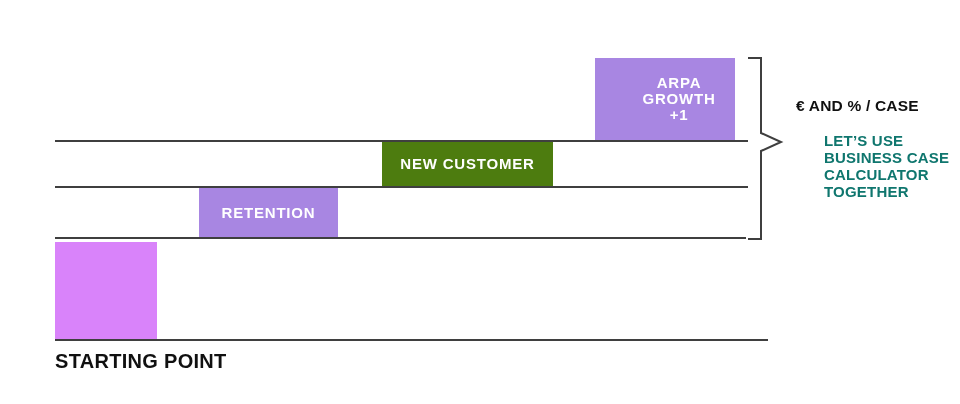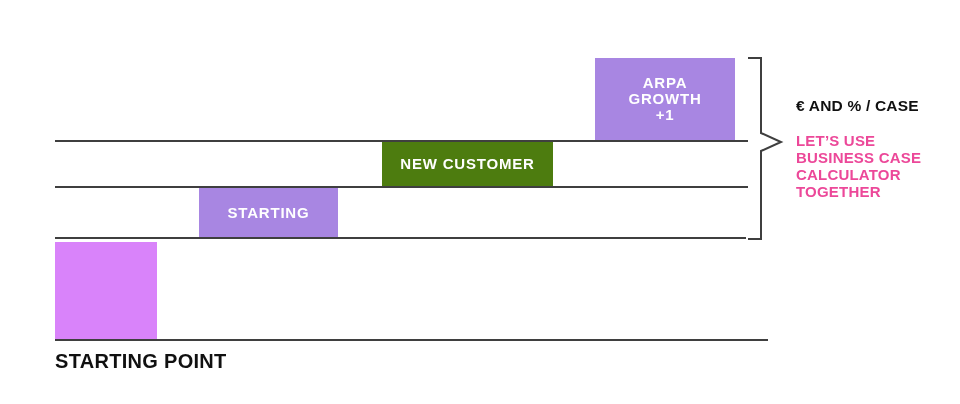--- a/index.html
+++ b/index.html
@@ -31,21 +31,21 @@
     font-weight: 800;
     font-size: 15px;
     letter-spacing: 0.8px;
     line-height: 16px;
   }
   .block-start     { left: 55px;  top: 242px; width: 102px; height: 97px; background: #d983fa; }
   .block-retention { left: 199px; top: 188px; width: 139px; height: 49px; background: #a886e2; }
   .block-newcust   { left: 382px; top: 142px; width: 171px; height: 44px; background: #4d7c0f; }
   .block-arpa      { left: 595px; top: 58px;  width: 140px; height: 82px; background: #a886e2; }
 
-  .preline { white-space: pre-line; }
+  .preline { white-space: pre-line; margin-left: 28px; }
 
   .start-label {
     position: absolute;
     left: 55px;
     top: 350px;
     font-size: 20px;
     font-weight: 800;
     letter-spacing: 0.3px;
     color: #101010;
   }
@@ -68,37 +68,37 @@
     color: #101010;
   }
   .note-text {
     position: absolute;
     left: 796px;
     top: 132px;
     font-size: 15px;
     font-weight: 800;
     letter-spacing: 0.2px;
     line-height: 17px;
-    color: #ec4899;
+    color: #0f766e;
   }
 </style>
 </head>
 <body>
 
 <div class="canvas">
 
   <div class="hline line-arpa"></div>
   <div class="hline line-newcust"></div>
   <div class="hline line-retention"></div>
   <div class="hline line-base"></div>
 
   <div class="block block-start"></div>
 
   <div class="block block-retention">
-    <span>STARTING</span>
+    <span>RETENTION</span>
   </div>
 
   <div class="block block-newcust">
     <span>NEW CUSTOMER</span>
   </div>
 
   <div class="block block-arpa">
     <span class="preline">ARPA
 GROWTH
 +1</span>

